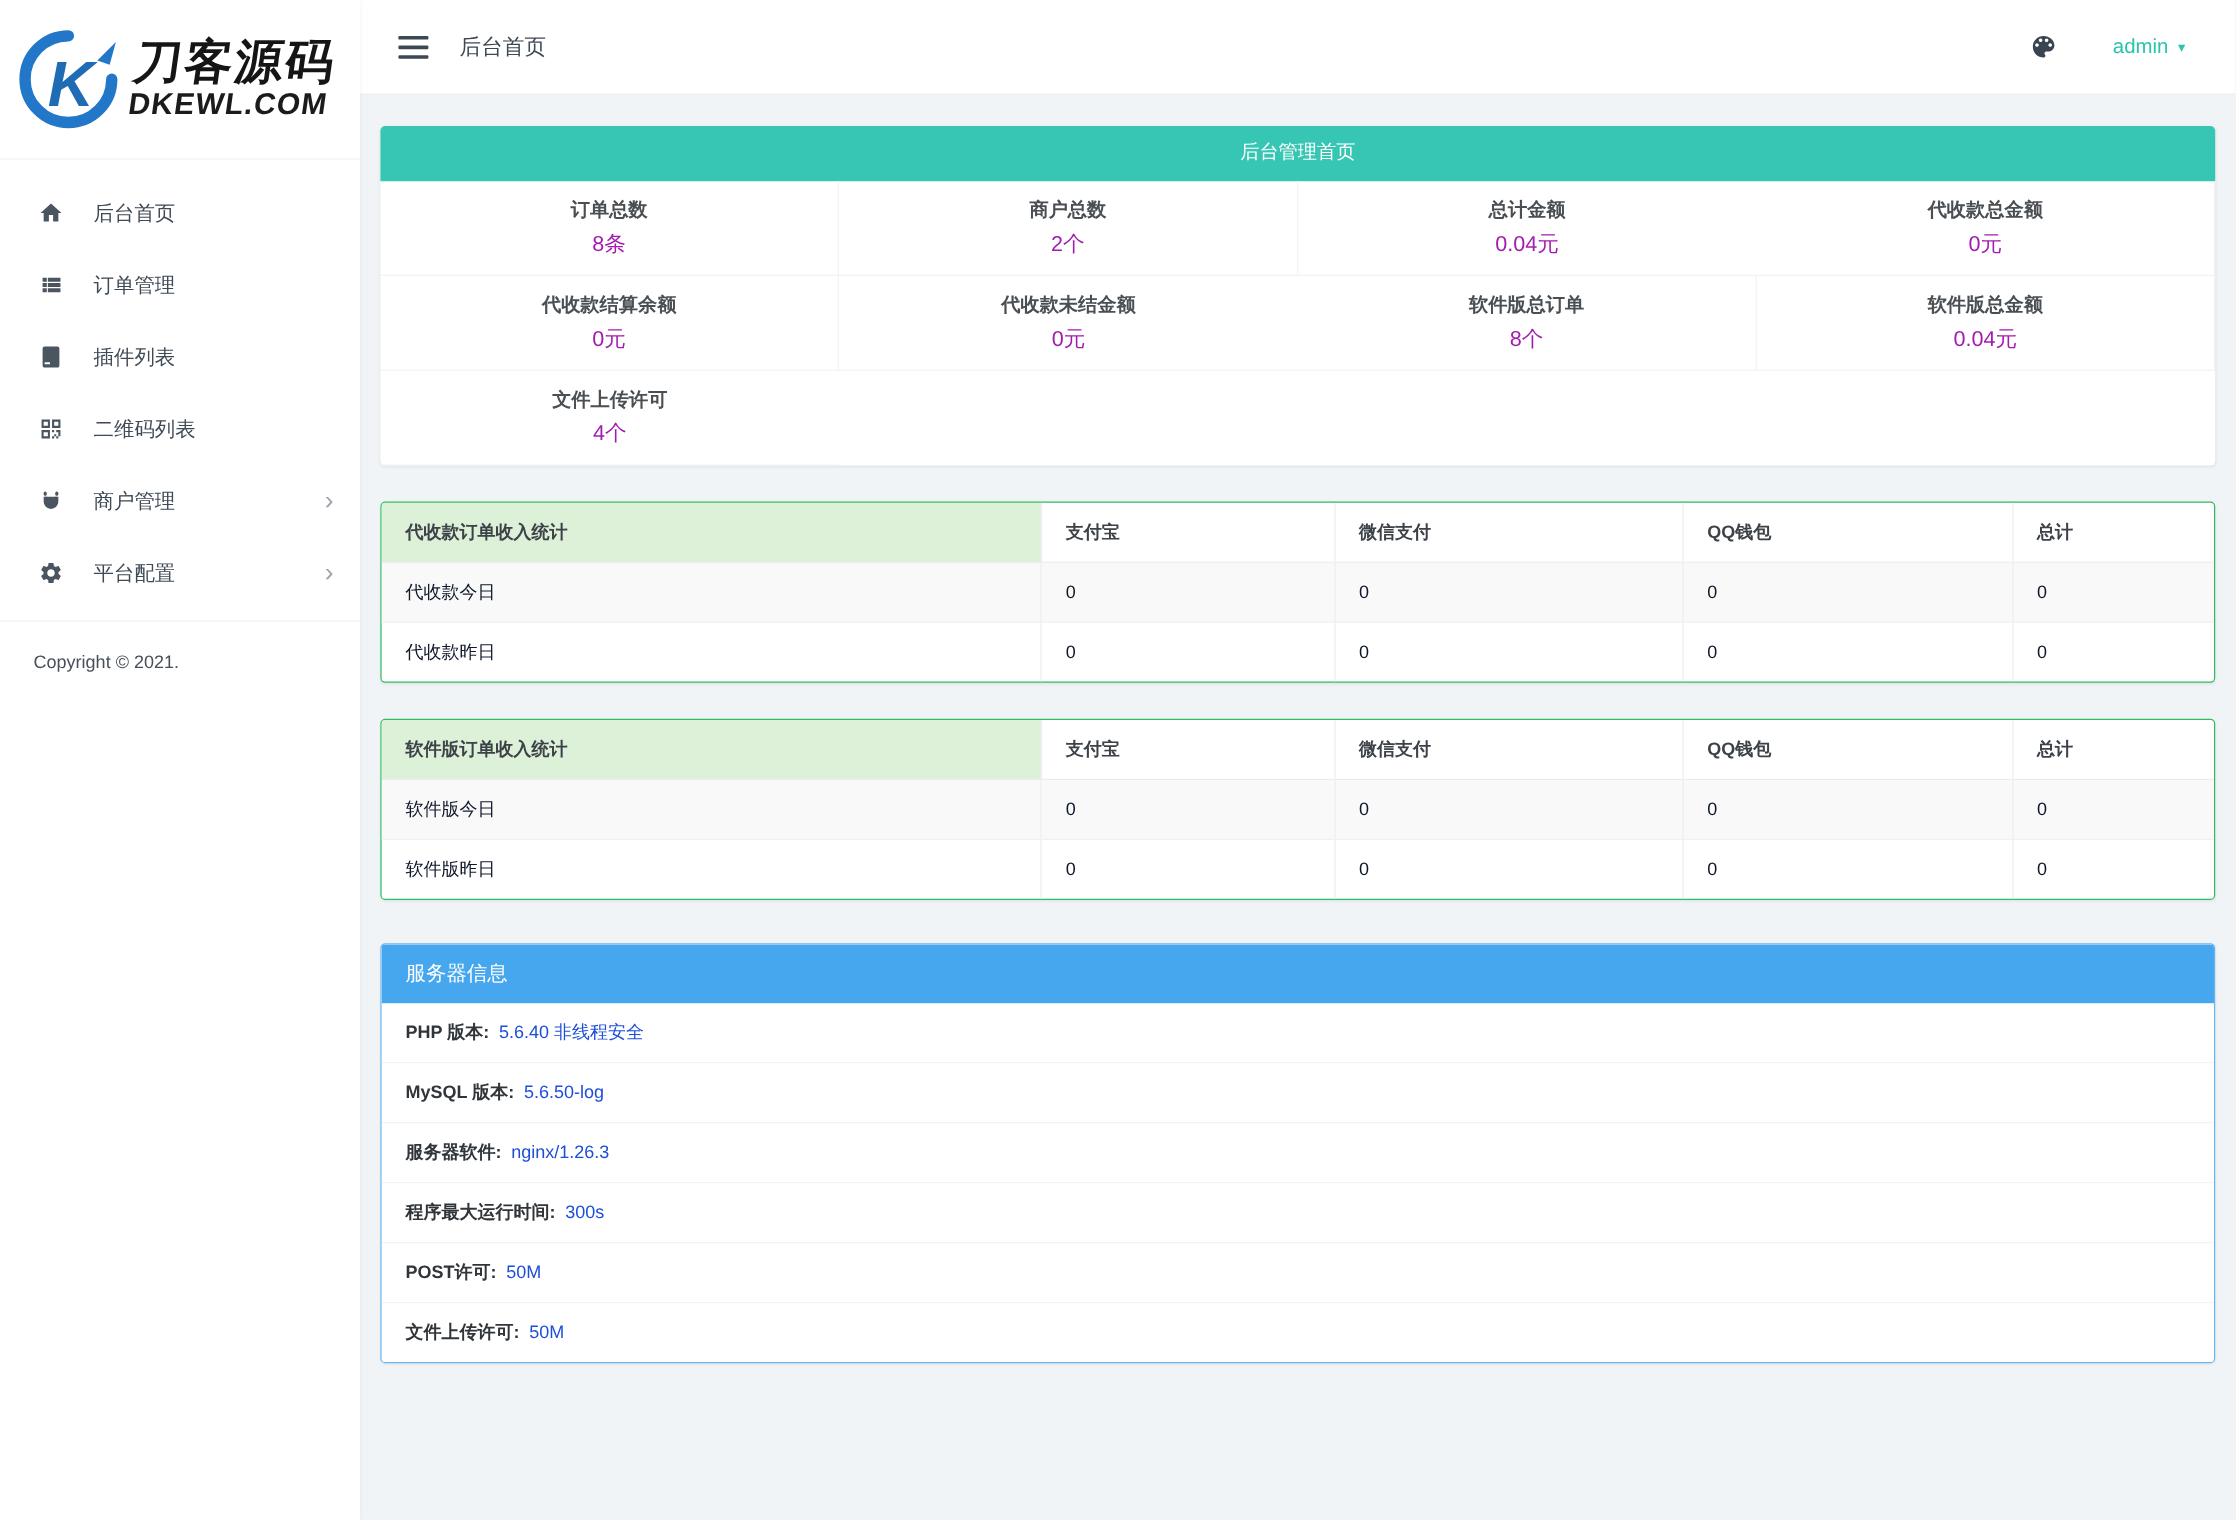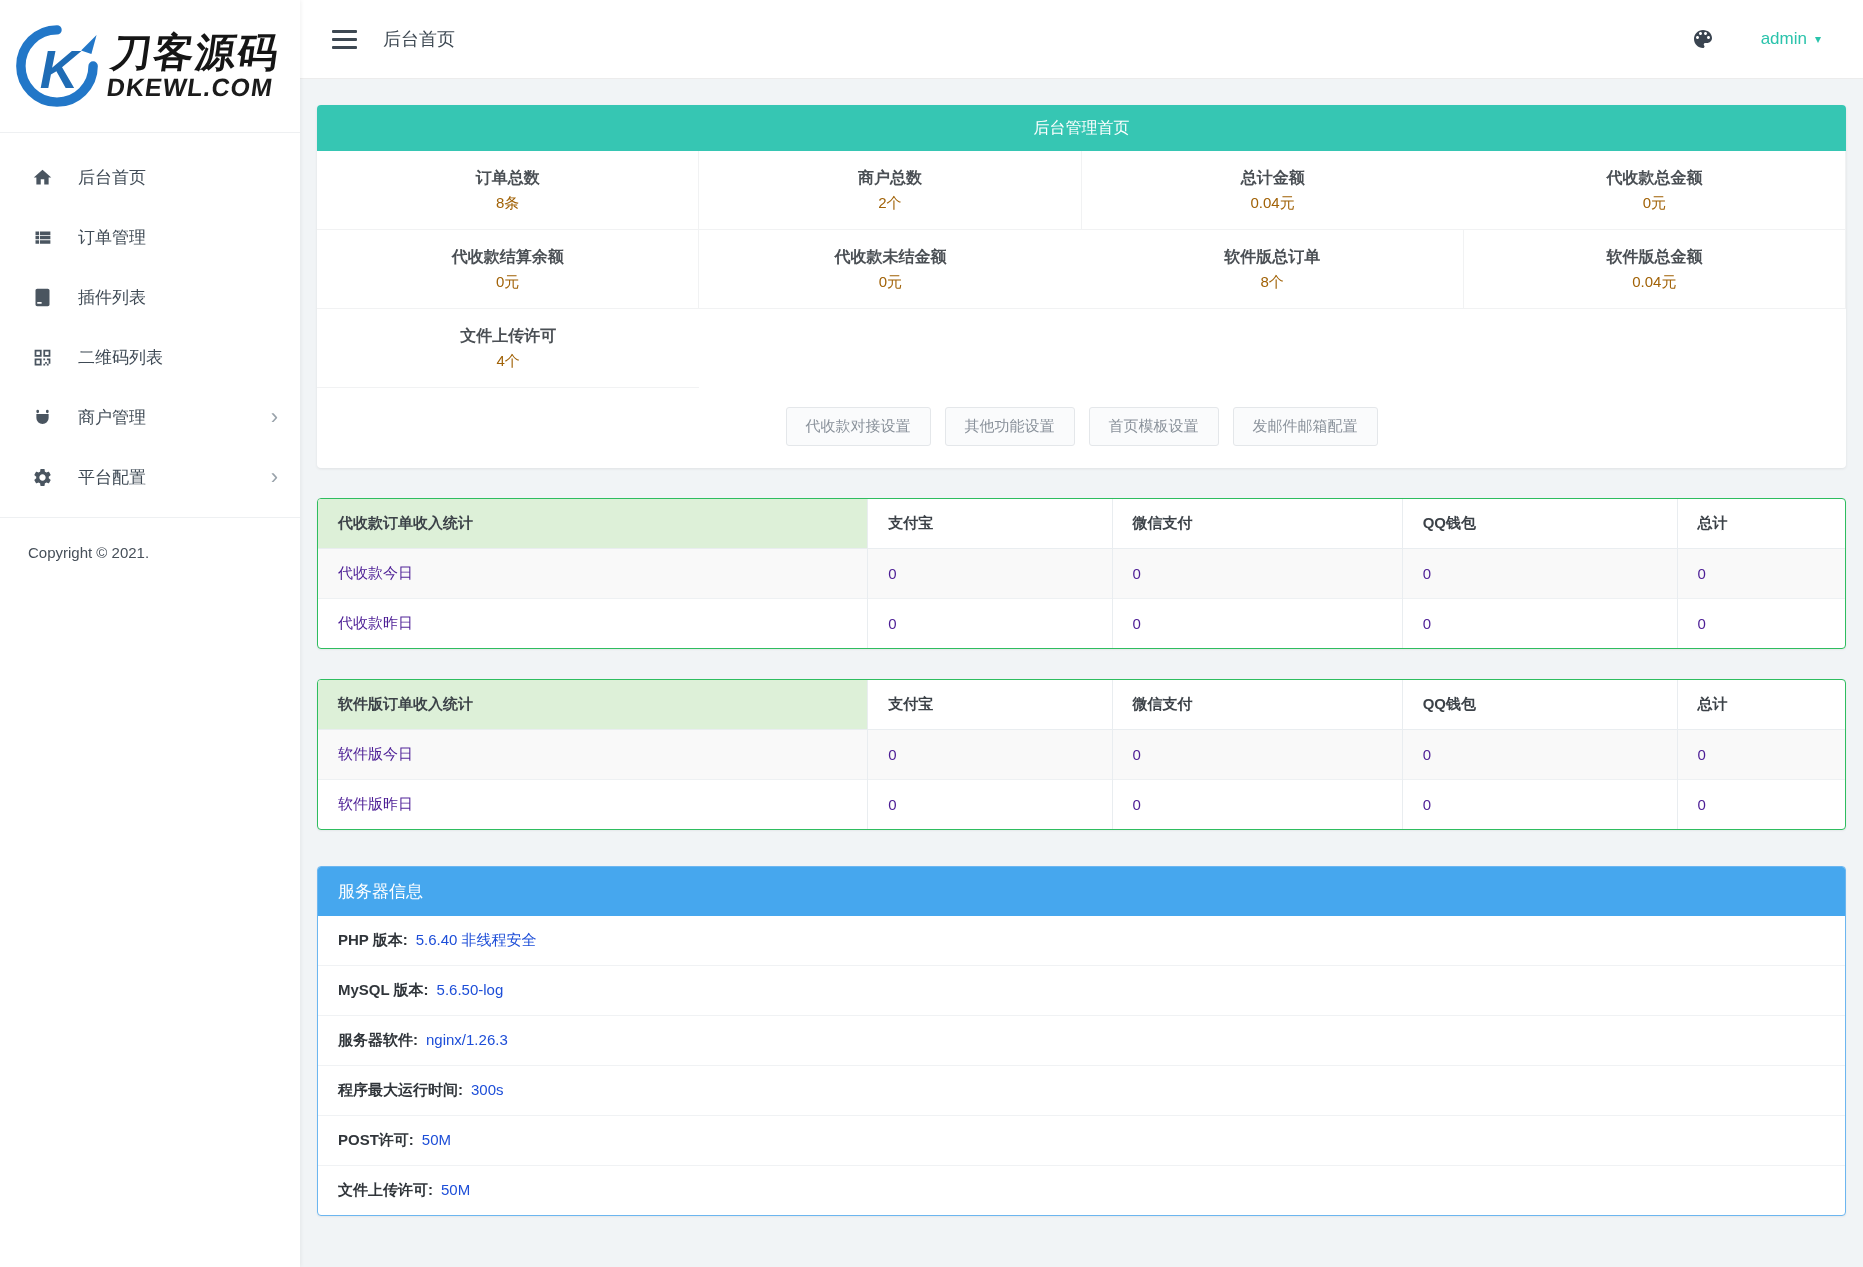--- a/index.html
+++ b/index.html
@@ -63,38 +63,38 @@
     height:46px; line-height:46px; text-align:center; color:#fff;
     font-size:16px; border-radius:4px 4px 0 0; background:#36c6b3;
   }
   .stats-grid { display:grid; grid-template-columns:repeat(4,1fr); }
   .stat-cell {
     height:79px; display:flex; flex-direction:column; align-items:center; justify-content:center;
     border-bottom:1px solid #f1f2f3; border-right:1px solid #f1f2f3; gap:5px;
   }
   .stat-cell:nth-child(3n) { border-right:none; }
   .stat-label { font-size:16px; font-weight:bold; color:#4a4f54; }
-  .stat-value { font-size:15px; color:#a16207; }
+  .stat-value { font-size:18px; color:#a21caf; }
   .btn-row { display:flex; justify-content:center; gap:14px; padding:19px 0 22px 0; }
   .cfg-btn {
     background:#fafbfc; border:1px solid #e4e7ea; border-radius:3px;
     color:#8a929b; font-size:15px; padding:9px 19px; cursor:pointer;
     font-family:inherit;
   }
 
   
   .table-card { margin-top:30px; border:1px solid #2ebd5f; border-radius:4px; overflow:hidden; box-shadow:0 1px 2px rgba(0,0,0,.05); }
   table { width:100%; border-collapse:collapse; table-layout:fixed; }
   th, td { text-align:left; padding:15px 20px; font-size:15px; }
   th { font-weight:bold; color:#3c4248; border-bottom:1px solid #e9edf0; }
   th.title-cell { background:#ddf0d8; }
   th + th, td + td { border-left:1px solid #e9edf0; }
   tbody tr:nth-child(odd) { background:#f9f9f9; }
   tbody tr + tr td { border-top:1px solid #eef1f3; }
-  td { color:#4c1d95; }
+  td { color:#0f172a; }
 
   
   .server-card { margin-top:36px; border:1px solid #6cb6f0; border-radius:4px; overflow:hidden; box-shadow:0 1px 2px rgba(0,0,0,.05); }
   .server-head { background:#46a7ee; color:#fff; font-size:17px; padding:13px 20px; }
   .server-row { padding:15px 20px; border-bottom:1px solid #f0f2f4; font-size:15px; }
   .server-row:last-child { border-bottom:none; }
   .sr-label { font-weight:bold; color:#30353a; margin-right:8px; }
   .sr-value { color:#1d4ed8; }
 </style>
 </head>
@@ -233,26 +233,20 @@
           </div>
           <div class="stat-cell">
             <span class="stat-label">软件版总金额</span>
             <span class="stat-value">0.04元</span>
           </div>
           <div class="stat-cell">
             <span class="stat-label">文件上传许可</span>
             <span class="stat-value">4个</span>
           </div>
         </div>
-        <div class="btn-row">
-          <button class="cfg-btn">代收款对接设置</button>
-          <button class="cfg-btn">其他功能设置</button>
-          <button class="cfg-btn">首页模板设置</button>
-          <button class="cfg-btn">发邮件邮箱配置</button>
-        </div>
       </section>
 
       <section class="table-card">
         <table>
           <colgroup>
               <col style="width:36%">
               <col style="width:16%">
               <col style="width:19%">
               <col style="width:18%">
               <col style="width:11%">

